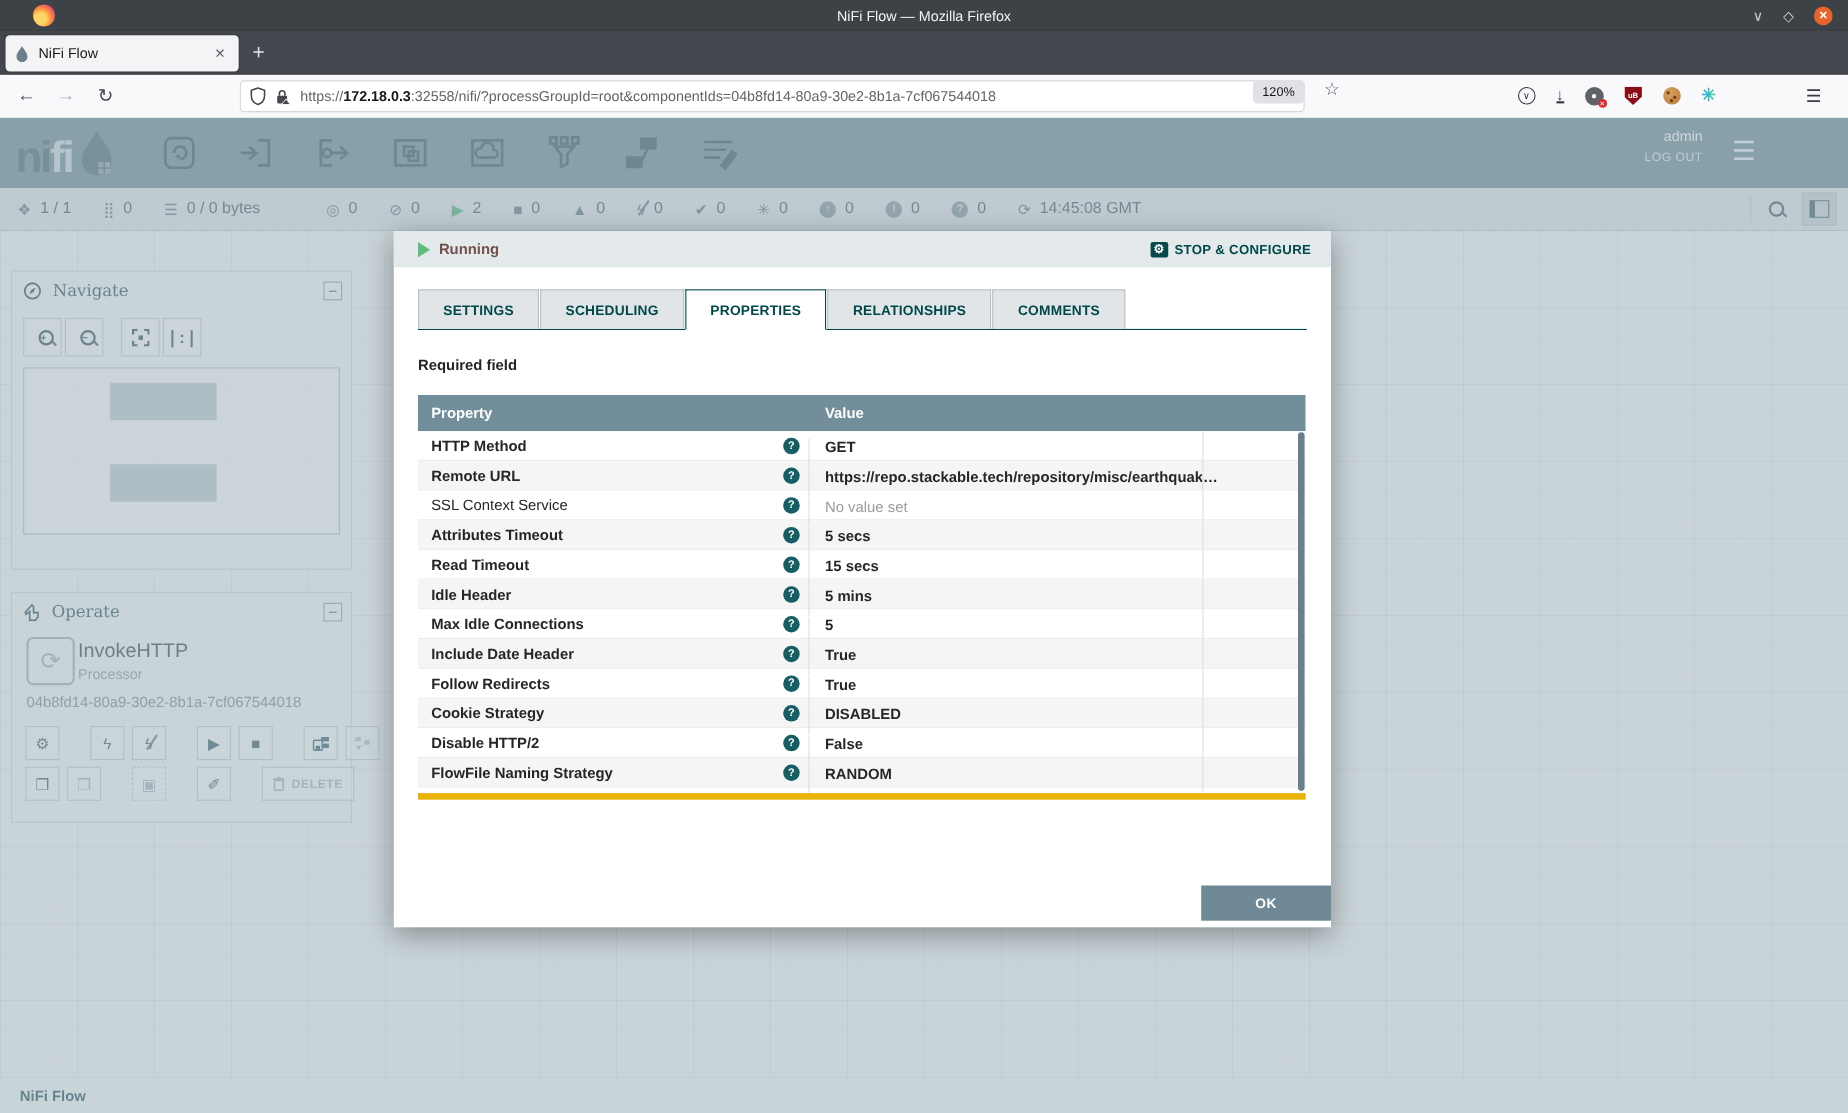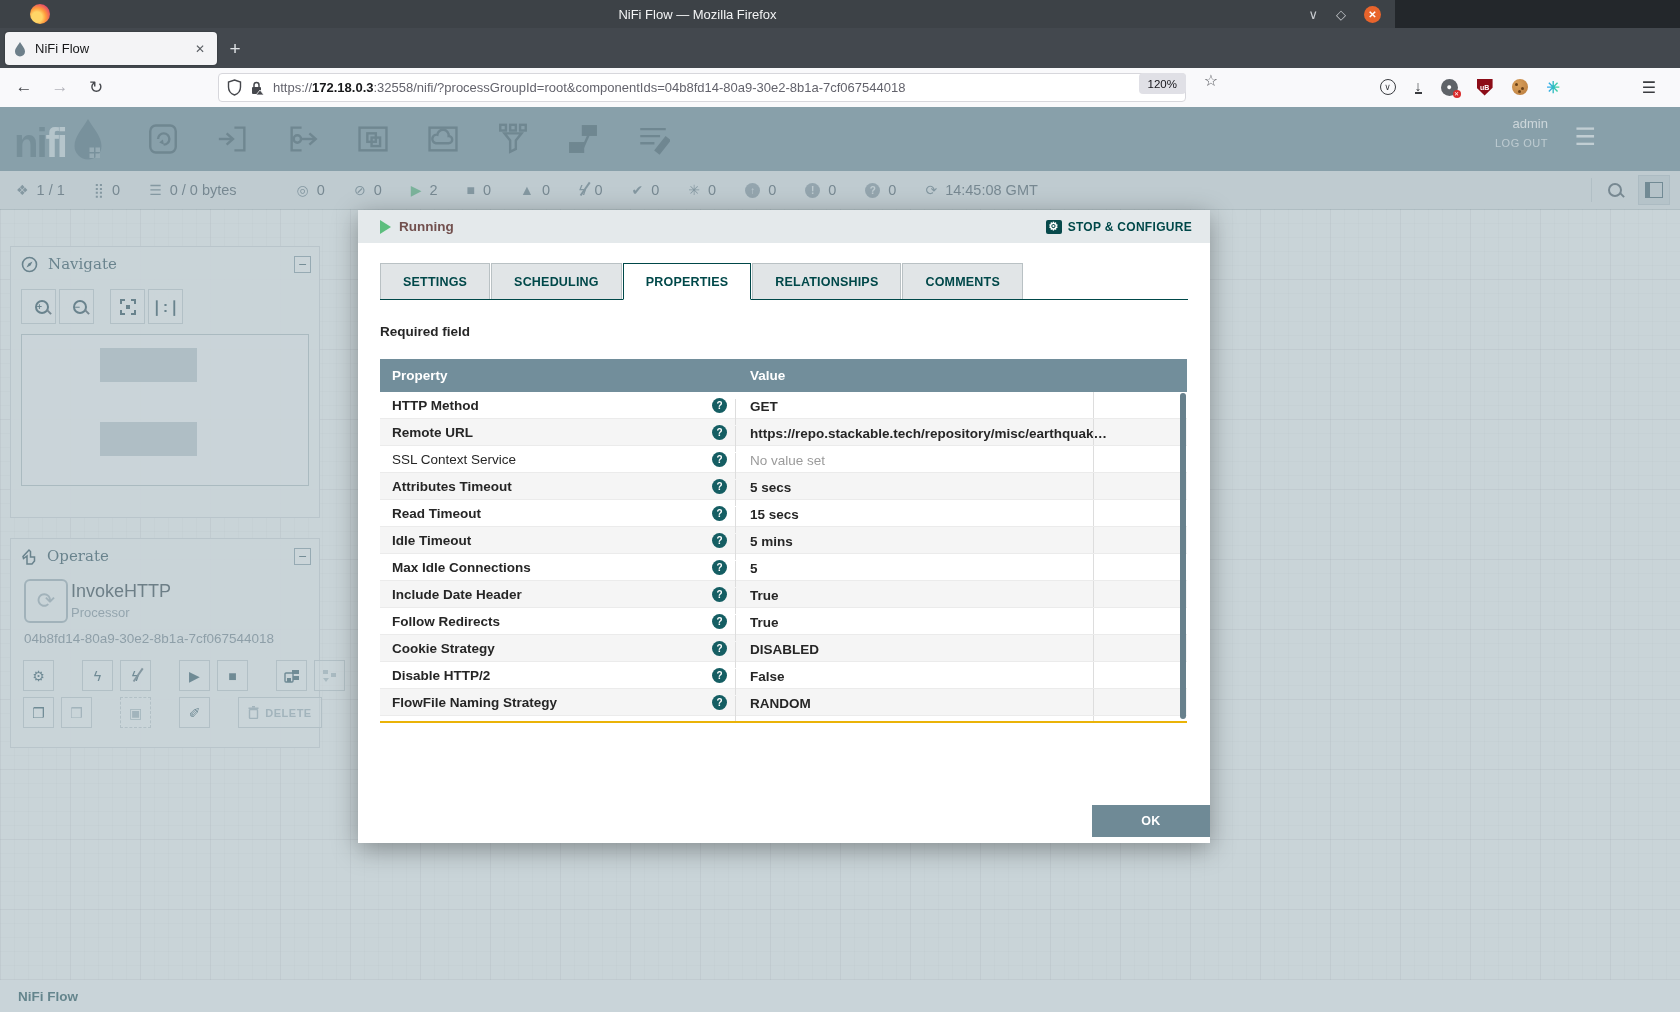--- a/index.html
+++ b/index.html
@@ -1,20 +1,20 @@
 <!DOCTYPE html>
 <html><head>
 <meta charset="utf-8">
 <style>
   html,body{margin:0;padding:0;background:#23272b;}
   body{width:1680px;height:1012px;overflow:hidden;position:relative;
        font-family:"Liberation Sans",sans-serif;-webkit-font-smoothing:antialiased;}
   .abs{position:absolute;}
   
-  .titlebar{position:absolute;left:0;top:0;width:1395px;height:28px;background:#3d4247;
+  .titlebar{position:absolute;left:0;top:0;width:1680px;height:28px;background:#3d4247;
             display:flex;align-items:center;justify-content:center;color:#f3f4f5;font-size:13px;}
   .ff-logo{position:absolute;left:30px;top:4px;width:20px;height:20px;border-radius:50%;
            background:radial-gradient(circle at 35% 65%, #ffd567 0 28%, #ff9a3c 48%, #e3456b 78%, #8e3dbb 100%);}
   .win-controls{position:absolute;right:14px;top:0;height:28px;display:flex;align-items:center;gap:18px;color:#c9ccd0;font-size:13px;}
   .close-btn{width:17px;height:17px;border-radius:50%;background:#e8642c;color:#fff;font-size:10px;
              display:flex;align-items:center;justify-content:center;font-weight:bold;}
   
   .tabstrip{position:absolute;left:0;top:28px;width:1680px;height:40px;background:#43484e;}
   .tab{position:absolute;left:5px;top:4px;width:212px;height:33px;background:#f4f4f6;border-radius:4px;
        display:flex;align-items:center;padding:0 8px;box-sizing:border-box;color:#17181a;font-size:13px;box-shadow:0 0 2px rgba(0,0,0,.4);}
@@ -117,21 +117,21 @@
   .run-lbl{color:#72504e;font-size:13.5px;font-weight:bold;}
   .stopcfg{margin-left:auto;display:flex;align-items:center;gap:6px;color:#004849;font-size:12px;font-weight:bold;letter-spacing:.3px;}
   .stopcfg .ic{width:16px;height:14px;background:#07494b;color:#fff;font-size:11px;display:flex;align-items:center;justify-content:center;border-radius:2px;}
   .dlg-body{position:relative;padding:20px 22px 0;}
   .tabs{display:flex;border-bottom:1px solid #004849;}
   .tabbtn{height:36px;min-width:105px;padding:0 22px;display:flex;align-items:center;justify-content:center;
           background:#e1e5e7;border:1px solid #b9c1c4;border-bottom:none;color:#004849;font-size:12.5px;font-weight:bold;
           box-sizing:border-box;margin-right:1px;letter-spacing:.2px;}
   .tabbtn.active{background:#fff;border:1px solid #004849;border-bottom:1px solid #fff;margin-bottom:-1px;height:37px;}
   .req-note{margin:24px 0 20px;font-size:13.5px;font-weight:bold;color:#262626;}
-  .ptable{position:relative;width:807px;height:362px;overflow:hidden;border-bottom:2px solid #eab308;}
+  .ptable{position:relative;width:807px;height:362px;overflow:hidden;border-bottom:6px solid #eab308;}
   .phead{height:33px;background:#728e9b;color:#fff;font-size:13.5px;font-weight:bold;display:flex;align-items:center;}
   .phead .c1{width:355px;padding-left:12px;box-sizing:border-box;}
   .phead .c2{padding-left:15px;}
   .prow{height:27px;display:flex;align-items:center;font-size:13.5px;color:#262626;border-bottom:1px solid #ebebeb;box-sizing:border-box;background:#fff;}
   .prow.alt{background:#f5f5f5;}
   .prow .c1{width:355px;display:flex;align-items:center;padding-left:12px;box-sizing:border-box;font-weight:bold;}
   .prow.opt .c1{font-weight:normal;}
   .prow .c1 .help{margin-left:auto;margin-right:8px;width:15px;height:15px;border-radius:50%;background:#155e63;color:#fff;
                   font-size:10px;font-weight:bold;display:flex;align-items:center;justify-content:center;flex:none;}
   .prow .c2{width:358px;border-left:1px solid #ddd;height:100%;display:flex;align-items:flex-start;padding-left:14px;box-sizing:border-box;font-weight:bold;margin-top:13px;}
@@ -519,21 +519,21 @@
             <span>Read Timeout</span>
             <span class="help">?</span>
           </div>
           <div class="c2">
             <span>15 secs</span>
           </div>
           <div class="c3"></div>
         </div>
       <div class="prow alt">
           <div class="c1">
-            <span>Idle Timeout</span>
+            <span>Idle Header</span>
             <span class="help">?</span>
           </div>
           <div class="c2">
             <span>5 mins</span>
           </div>
           <div class="c3"></div>
         </div>
       <div class="prow">
           <div class="c1">
             <span>Max Idle Connections</span>

